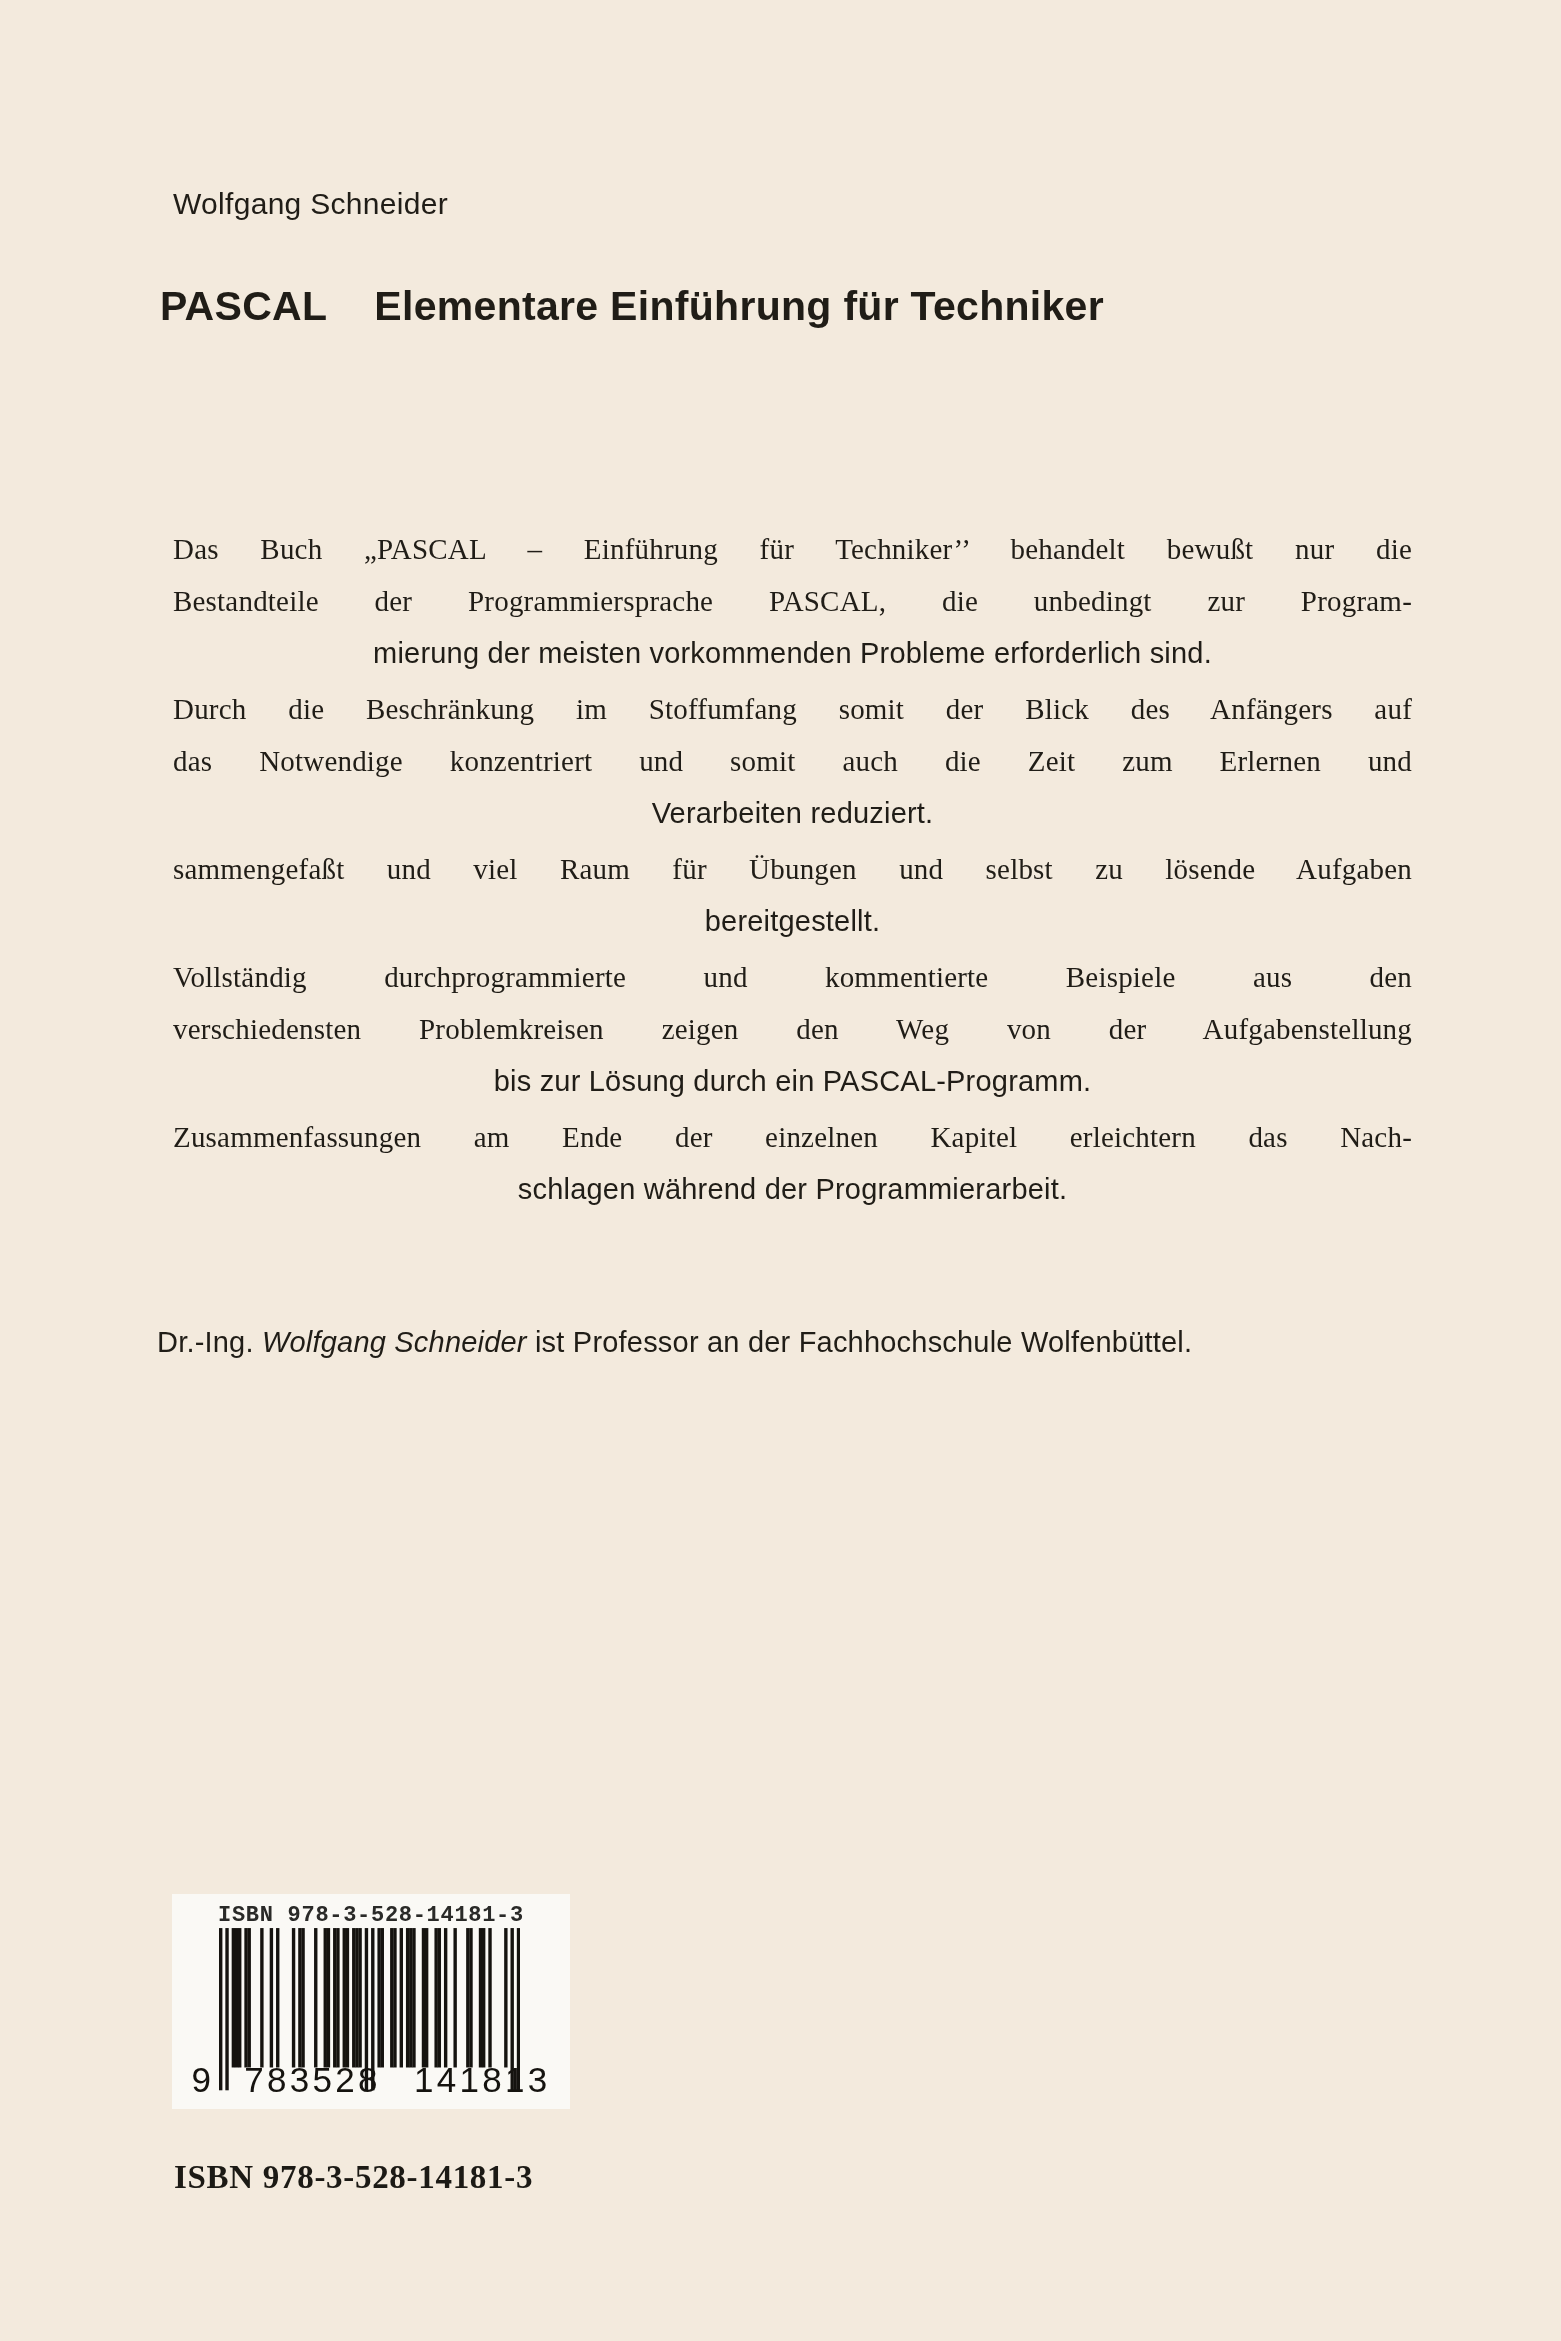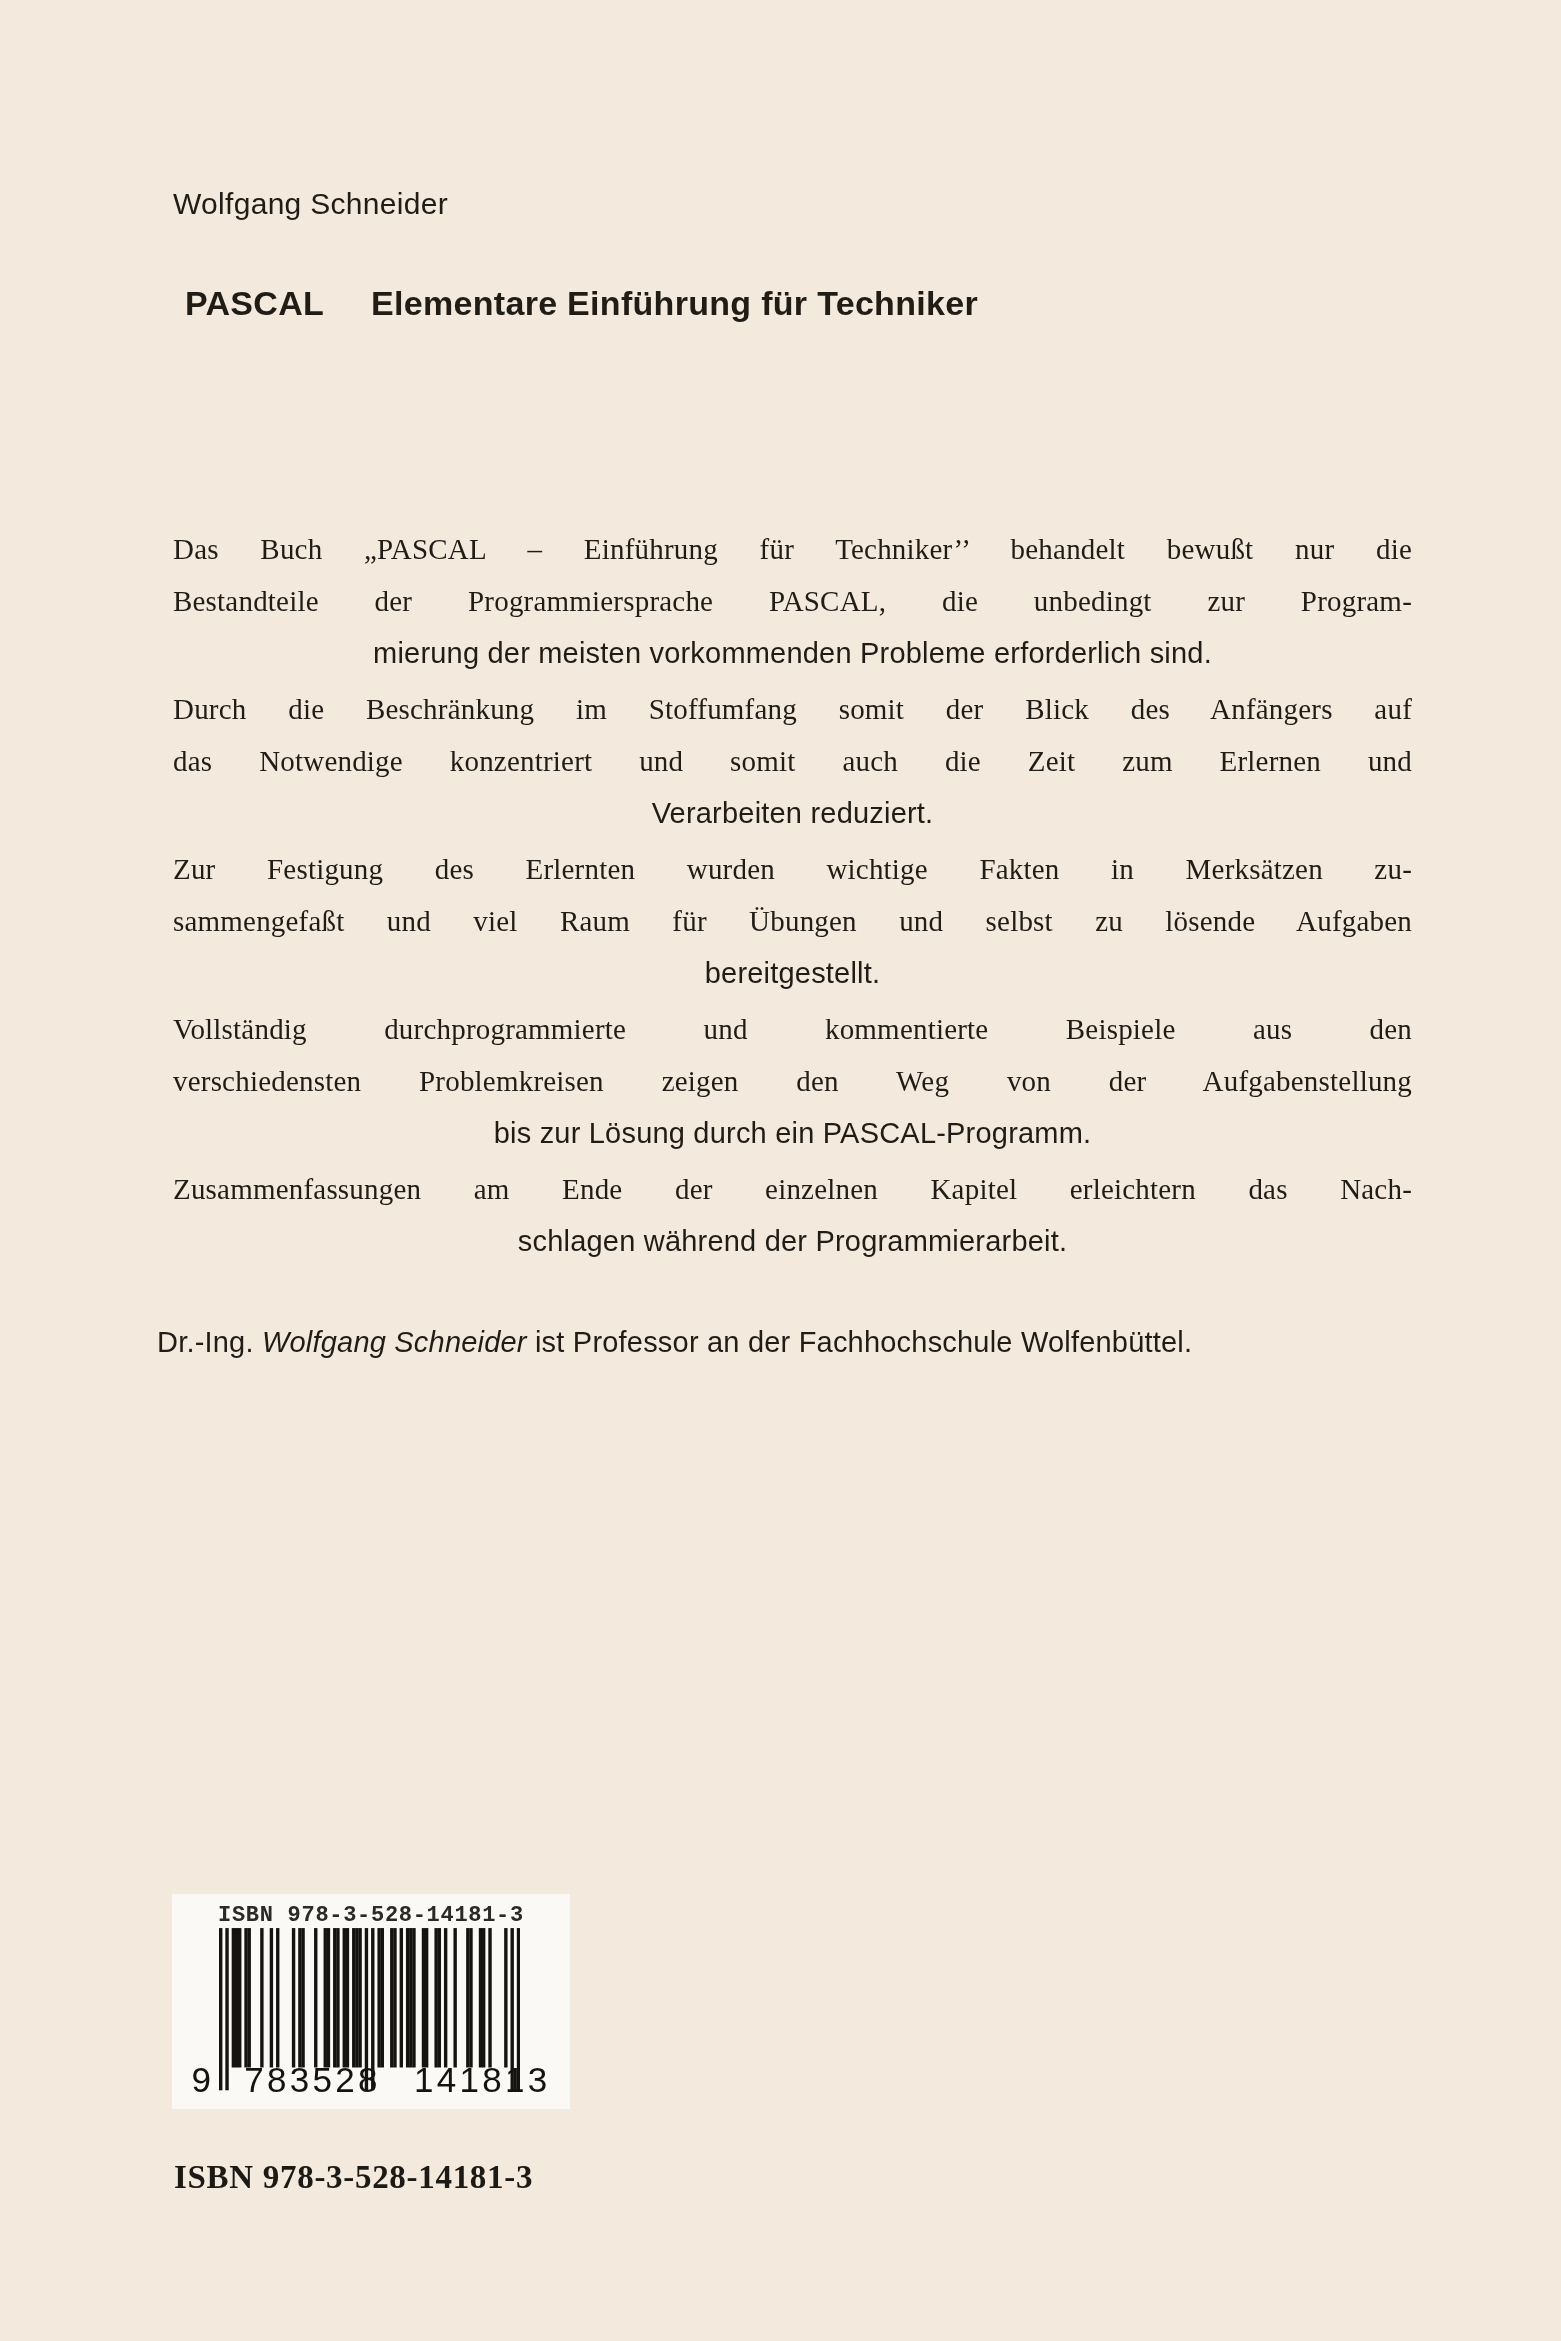--- a/index.html
+++ b/index.html
@@ -20,23 +20,23 @@
   .author {
     position: absolute;
     left: 173px;
     top: 189px;
     font-size: 30px;
     line-height: 1;
     letter-spacing: 0.3px;
   }
   .title-row {
     position: absolute;
-    left: 185px;
+    left: 160px;
     top: 286px;
-    font-size: 34px;
+    font-size: 41px;
     font-weight: bold;
     line-height: 1;
     letter-spacing: 0.3px;
     white-space: nowrap;
     text-align: right;
   }
   .title-main { margin-right: 47px; }
   .blurb {
     position: absolute;
     left: 173px;
@@ -125,21 +125,20 @@
         <div class="line jl">Das Buch „PASCAL – Einführung für Techniker’’ behandelt bewußt nur die</div>
         <div class="line jl">Bestandteile der Programmiersprache PASCAL, die unbedingt zur Program-</div>
         <div class="line pl">mierung der meisten vorkommenden Probleme erforderlich sind.</div>
       </div>
       <div class="para">
         <div class="line jl">Durch die Beschränkung im Stoffumfang somit der Blick des Anfängers auf</div>
         <div class="line jl">das Notwendige konzentriert und somit auch die Zeit zum Erlernen und</div>
         <div class="line pl">Verarbeiten reduziert.</div>
       </div>
       <div class="para">
-        <div class="line jl">Zur Festigung des Erlernten wurden wichtige Fakten in Merksätzen zu-</div>
         <div class="line jl">sammengefaßt und viel Raum für Übungen und selbst zu lösende Aufgaben</div>
         <div class="line pl">bereitgestellt.</div>
       </div>
       <div class="para">
         <div class="line jl">Vollständig durchprogrammierte und kommentierte Beispiele aus den</div>
         <div class="line jl">verschiedensten Problemkreisen zeigen den Weg von der Aufgabenstellung</div>
         <div class="line pl">bis zur Lösung durch ein PASCAL-Programm.</div>
       </div>
       <div class="para">
         <div class="line jl">Zusammenfassungen am Ende der einzelnen Kapitel erleichtern das Nach-</div>

